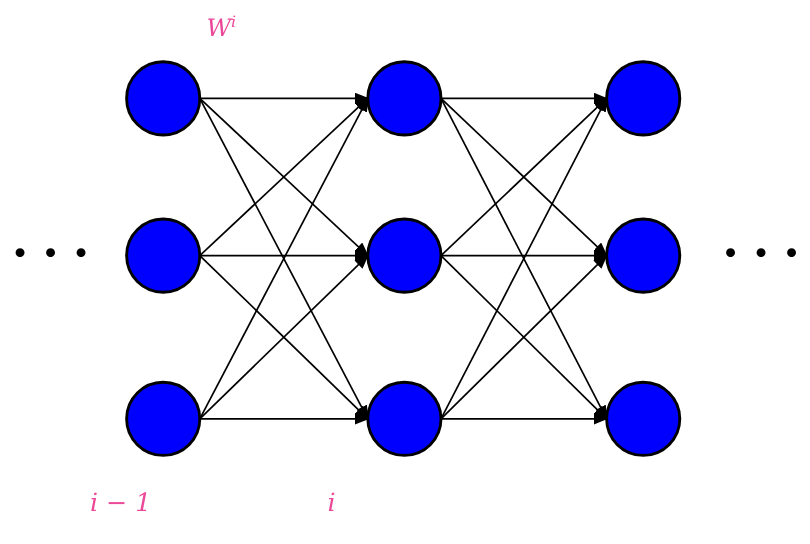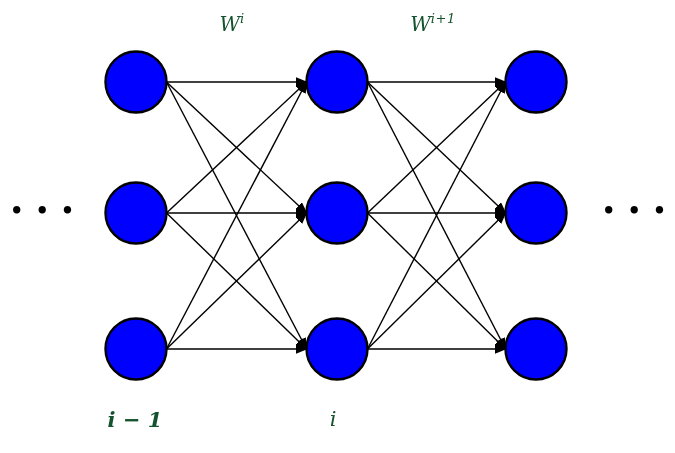--- a/index.html
+++ b/index.html
@@ -4,29 +4,29 @@
 <style>
   html, body { margin: 0; padding: 0; }
   body {
     width: 675px; height: 453px; overflow: hidden;
     background: #ffffff;
     font-family: "DejaVu Serif", "Liberation Serif", serif;
   }
   .canvas { position: relative; width: 675px; height: 453px; background: #ffffff; }
   svg.net { position: absolute; left: 0; top: 0; }
   .math {
-    position: absolute; font-style: italic; color: #14532d;
-    text-align: center; white-space: nowrap;
+    position: absolute; font-style: italic; color: #ec4899;
+    text-align: left; white-space: nowrap;
   }
   .wlabel { top: 11px; width: 120px; font-size: 20px; }
   .wlabel sup { font-size: 13px; font-style: italic; letter-spacing: 0.5px; }
   #w1 { left: 172px; }
   #w2 { left: 373px; }
   .layer-label { top: 407px; width: 120px; font-size: 21px; }
-  #lay0 { left: 75px; font-weight: bold; }
+  #lay0 { left: 75px; }
   #lay1 { left: 273px; }
   #lay2 { left: 480px; }
   .dots {
     position: absolute; top: 197px; line-height: 28px;
     font-family: "DejaVu Sans", "Liberation Sans", sans-serif;
     font-size: 21px; font-weight: bold; letter-spacing: 12px; color: #000;
   }
   #dotsL { left: 10px; }
   #dotsR { left: 602px; }
 </style>
@@ -64,20 +64,19 @@
       <circle cx="337" cy="82" r="30.5" fill="#0000ff" stroke="#000000" stroke-width="2.4"></circle>
       <circle cx="337" cy="213" r="30.5" fill="#0000ff" stroke="#000000" stroke-width="2.4"></circle>
       <circle cx="337" cy="349" r="30.5" fill="#0000ff" stroke="#000000" stroke-width="2.4"></circle>
       <circle cx="536" cy="82" r="30.5" fill="#0000ff" stroke="#000000" stroke-width="2.4"></circle>
       <circle cx="536" cy="213" r="30.5" fill="#0000ff" stroke="#000000" stroke-width="2.4"></circle>
       <circle cx="536" cy="349" r="30.5" fill="#0000ff" stroke="#000000" stroke-width="2.4"></circle>
     </svg>
 
   <div class="math wlabel" id="w1"><span>W</span><sup>i</sup></div>
 
-  <div class="math wlabel" id="w2"><span>W</span><sup>i+1</sup></div>
 
   <div class="math layer-label" id="lay0">i − 1</div>
   <div class="math layer-label" id="lay1">i</div>
 
   <div class="dots" id="dotsL">•••</div>
   <div class="dots" id="dotsR">•••</div>
 </div>
 
 </body></html>

